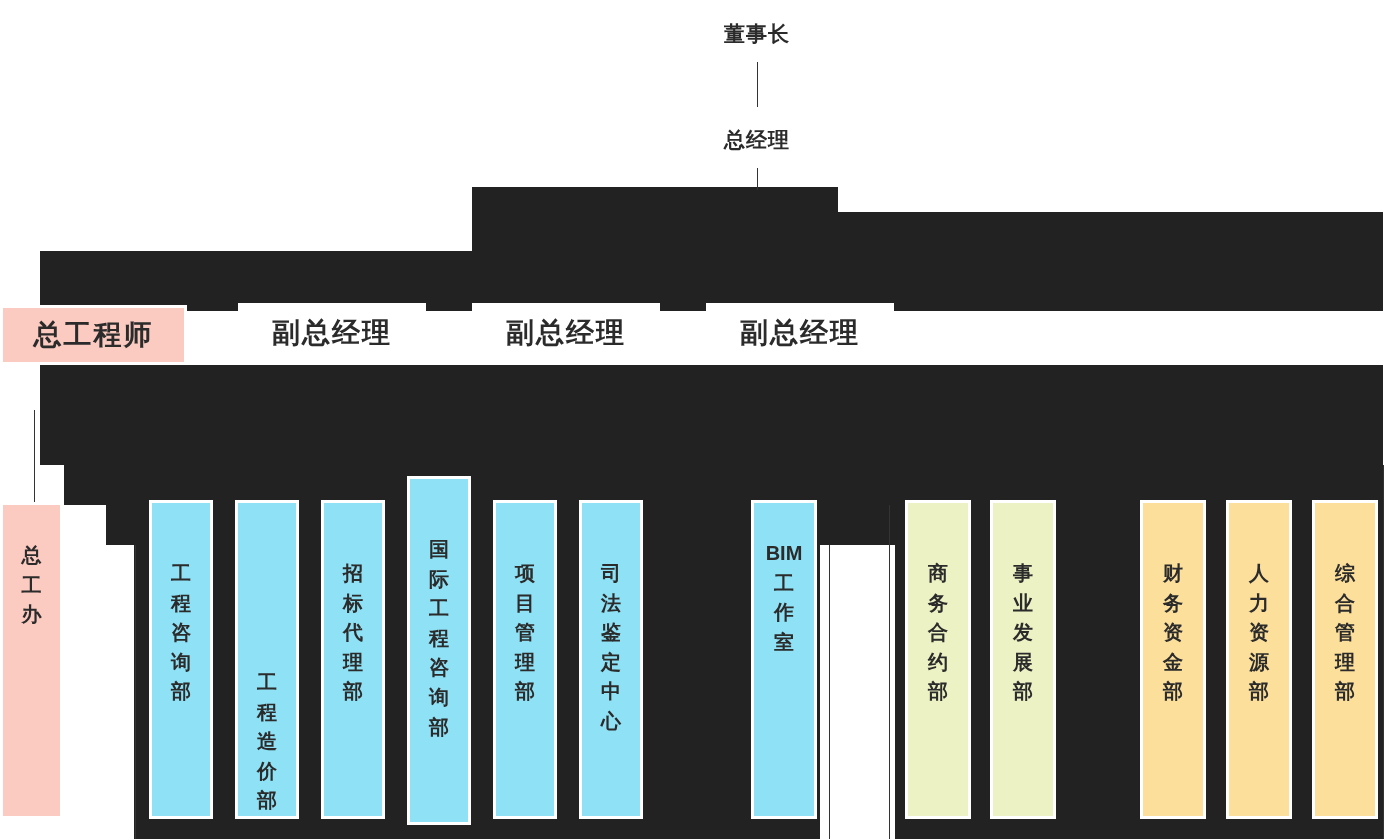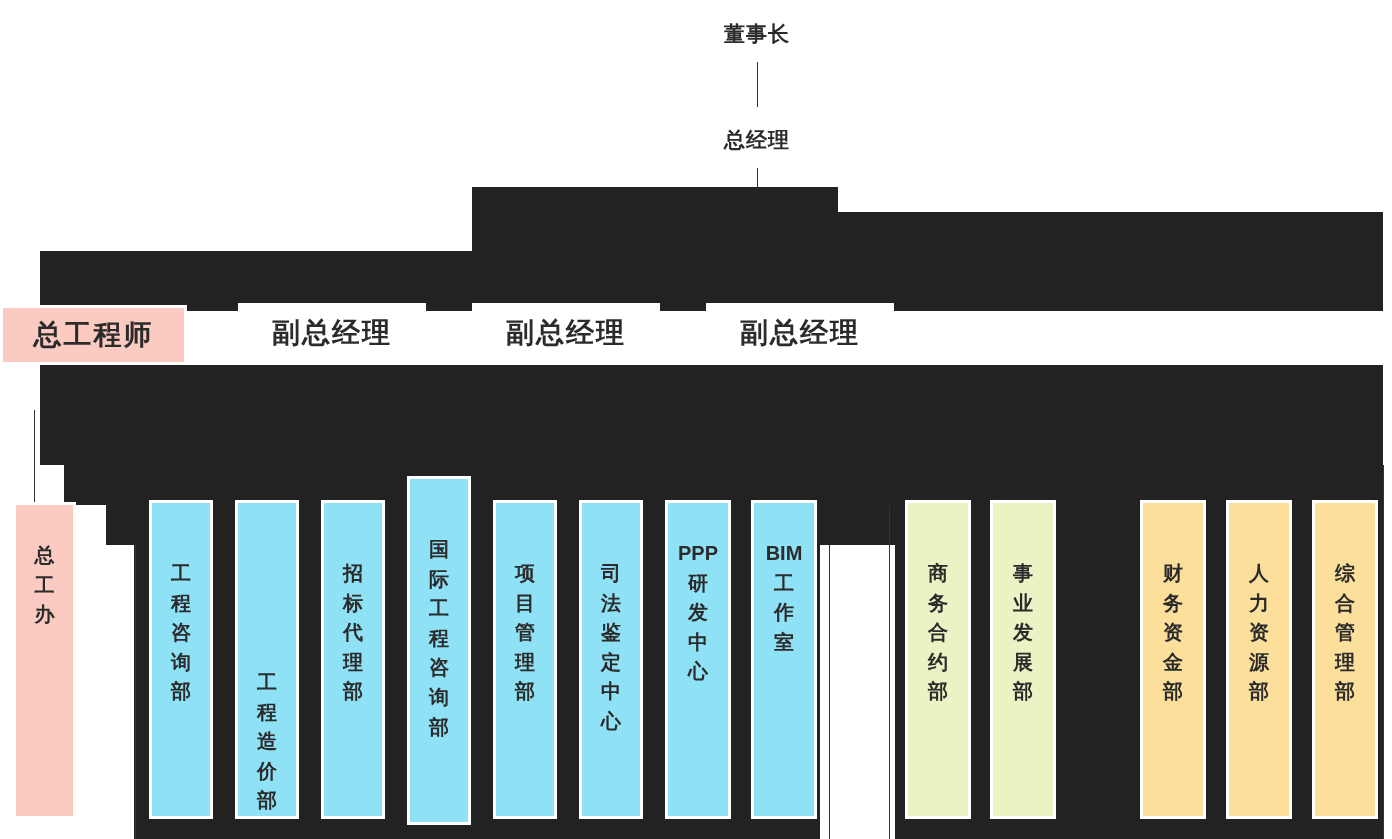--- a/index.html
+++ b/index.html
@@ -116,47 +116,41 @@
   <div class="vline" style="left:135px; top:545px; height:294px;"></div>
 
   <div class="text-node" style="left:657px; top:20px; width:200px;">董事长</div>
   <div class="text-node" style="left:657px; top:126px; width:200px;">总经理</div>
 
   <div class="box manager" style="left:0px; top:305px; width:187px; height:60px; background:#FBCAC0;">总工程师</div>
   <div class="box manager" style="left:238px; top:303px; width:188px; height:60px; background:#ffffff;">副总经理</div>
   <div class="box manager" style="left:472px; top:303px; width:188px; height:60px; background:#ffffff;">副总经理</div>
   <div class="box manager" style="left:706px; top:303px; width:188px; height:60px; background:#ffffff;">副总经理</div>
 
-  <div class="box vert short-top" style="left:0px; top:502px; width:63px; height:317px; background:#FBCAC0;margin-left:13px;">
+  <div class="box vert short-top" style="left:0px; top:502px; width:63px; height:317px; background:#FBCAC0;">
     <span class="vtext">总工办</span>
   </div>
 
   <div class="box vert" style="left:149px; top:500px; width:64px; height:319px; background:#8FE1F5;">
     <span class="vtext">工程咨询部</span>
   </div>
   <div class="box vert" style="left:235px; top:500px; width:64px; height:319px; background:#8FE1F5;align-items:flex-end;">
     <span class="vtext">工程造价部</span>
   </div>
   <div class="box vert" style="left:321px; top:500px; width:64px; height:319px; background:#8FE1F5;">
     <span class="vtext">招标代理部</span>
   </div>
   <div class="box vert" style="left:407px; top:476px; width:64px; height:349px; background:#8FE1F5;">
     <span class="vtext">国际工程咨询部</span>
   </div>
   <div class="box vert" style="left:493px; top:500px; width:64px; height:319px; background:#8FE1F5;">
     <span class="vtext">项目管理部</span>
   </div>
   <div class="box vert" style="left:579px; top:500px; width:64px; height:319px; background:#8FE1F5;">
     <span class="vtext">司法鉴定中心</span>
-  </div>
-  <div class="box vert lead-latin short-top" style="left:665px; top:500px; width:66px; height:319px; background:#8FE1F5;">
-    <span class="vtext">
-      <span class="latin-line">PPP</span>
-      <span class="cjk-stack">研发中心</span>
-    </span>
   </div>
   <div class="box vert lead-latin short-top" style="left:751px; top:500px; width:66px; height:319px; background:#8FE1F5;">
     <span class="vtext">
       <span class="latin-line">BIM</span>
       <span class="cjk-stack">工作室</span>
     </span>
   </div>
 
   <div class="box vert" style="left:833px; top:545px; width:53px; height:294px; background:#ffffff; border:none;">
     <span class="vtext"></span>

